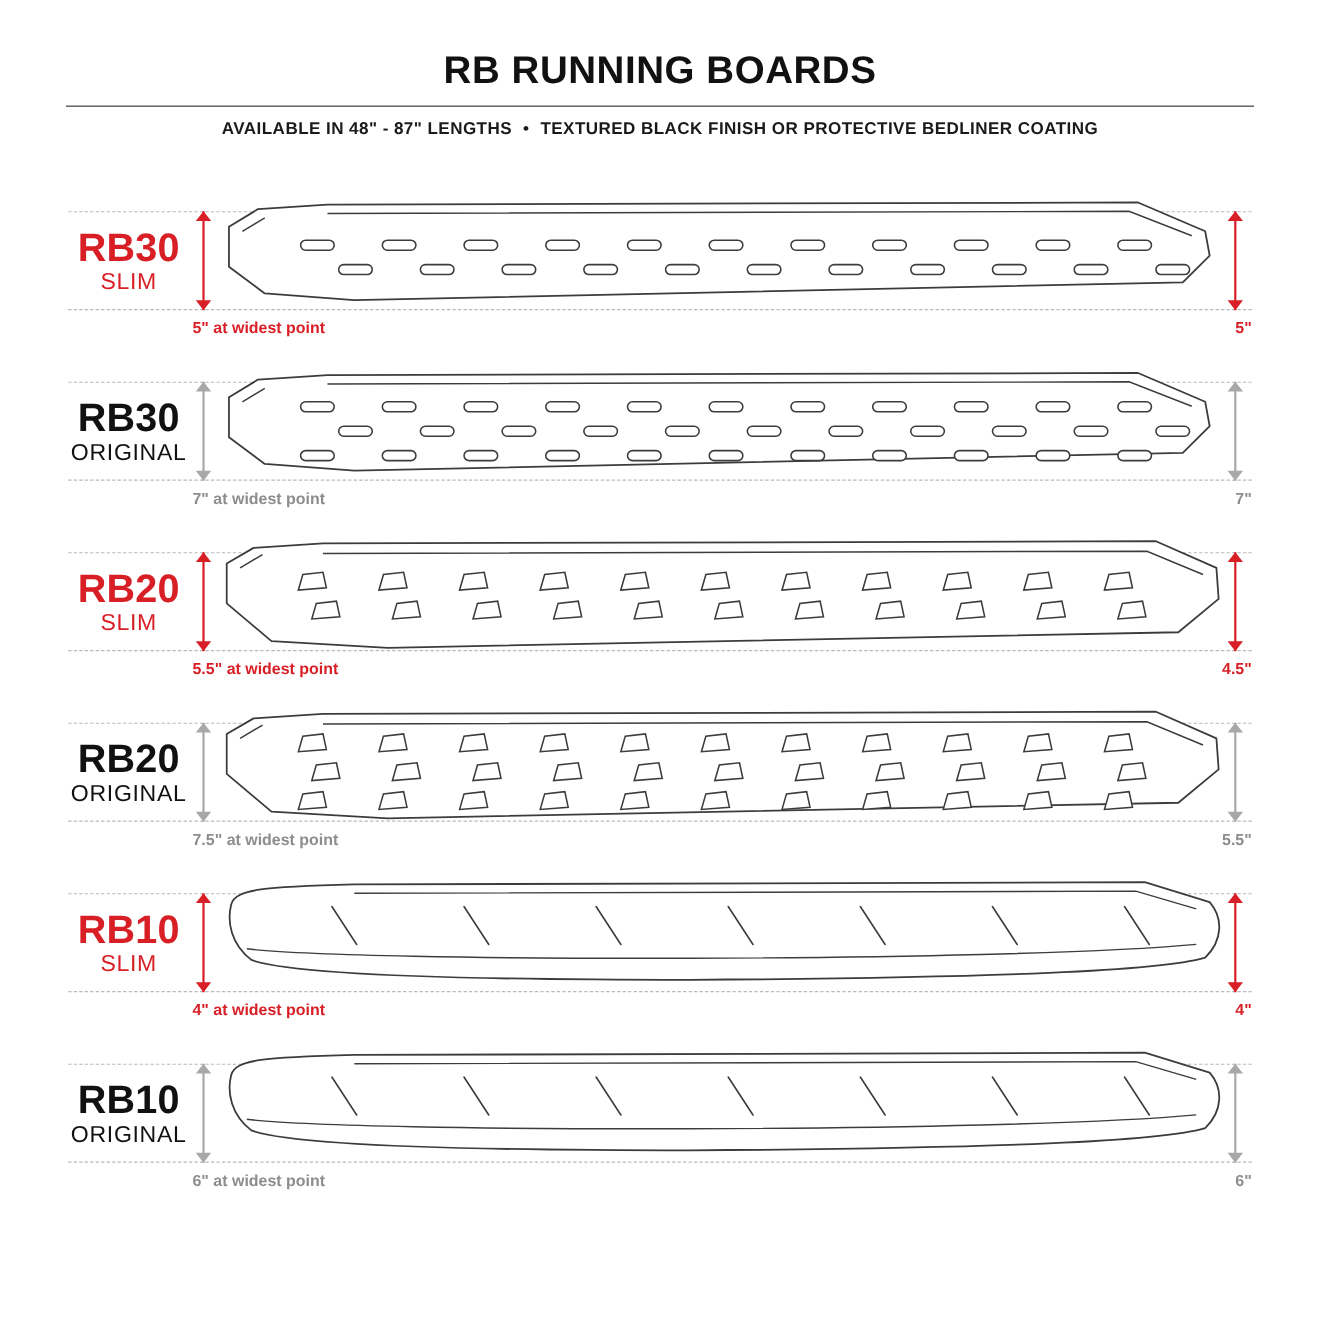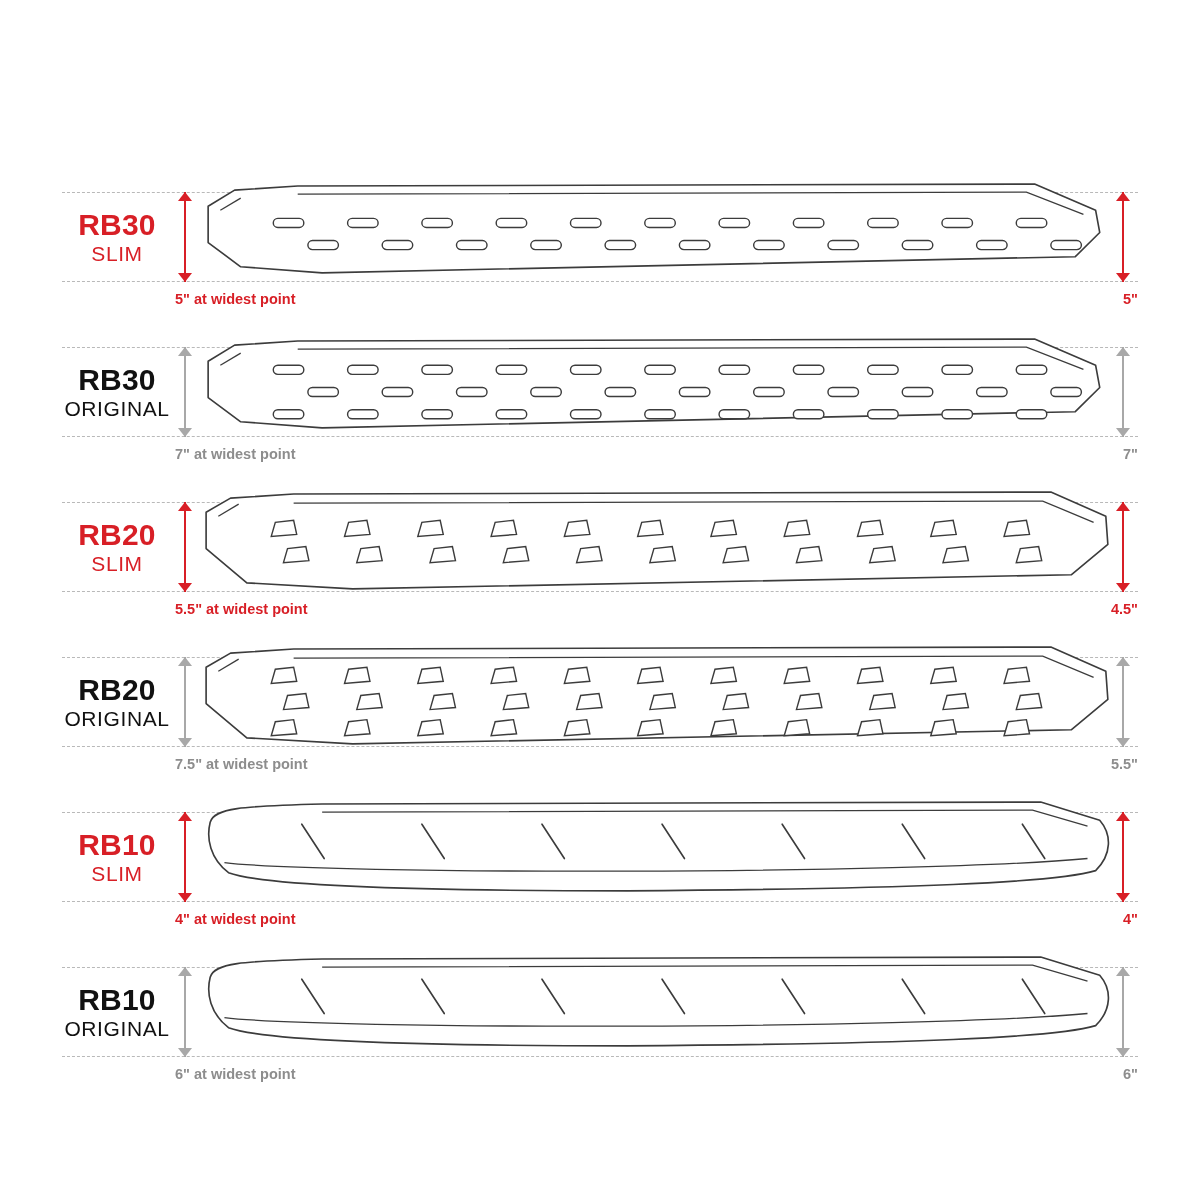--- a/index.html
+++ b/index.html
@@ -70,21 +70,21 @@
   
   .label {
     position: absolute;
     left: 62px;
     top: 50%;
     transform: translateY(-50%);
     width: 110px;
     text-align: center;
   }
   .label .model {
-    font-size: 30px;
+    font-size: 36px;
     font-weight: bold;
     letter-spacing: 0.2px;
     line-height: 1.05;
   }
   .label .variant {
     font-size: 21px;
     font-weight: normal;
     letter-spacing: 0.6px;
     margin-top: 2px;
   }
@@ -154,20 +154,27 @@
   .bd { fill: #ffffff; stroke: #3c3c3c; stroke-width: 1.6; stroke-linejoin: round; }
   .bd-in { fill: none; stroke: #3c3c3c; stroke-width: 1.3; }
   .tread { fill: #ffffff; stroke: #3c3c3c; stroke-width: 1.4; }
   .slash { fill: none; stroke: #3c3c3c; stroke-width: 1.6; stroke-linecap: round; }
 </style>
 </head>
 <body>
 
 <div id="page">
 
+  <div class="header">
+    <h1 class="title">RB RUNNING BOARDS</h1>
+    <div class="title-rule"></div>
+    <div class="subtitle">
+      <span>AVAILABLE IN 48" - 87" LENGTHS</span><span class="sep">•</span><span>TEXTURED BLACK FINISH OR PROTECTIVE BEDLINER COATING</span>
+    </div>
+  </div>
 
   <div class="rows" id="rows">
       <div class="row">
         <div class="guide top"></div>
         <div class="guide bot"></div>
         <div class="label red">
           <div class="model">RB30</div>
           <div class="variant">SLIM</div>
         </div>
         <div class="measure left m-red">

